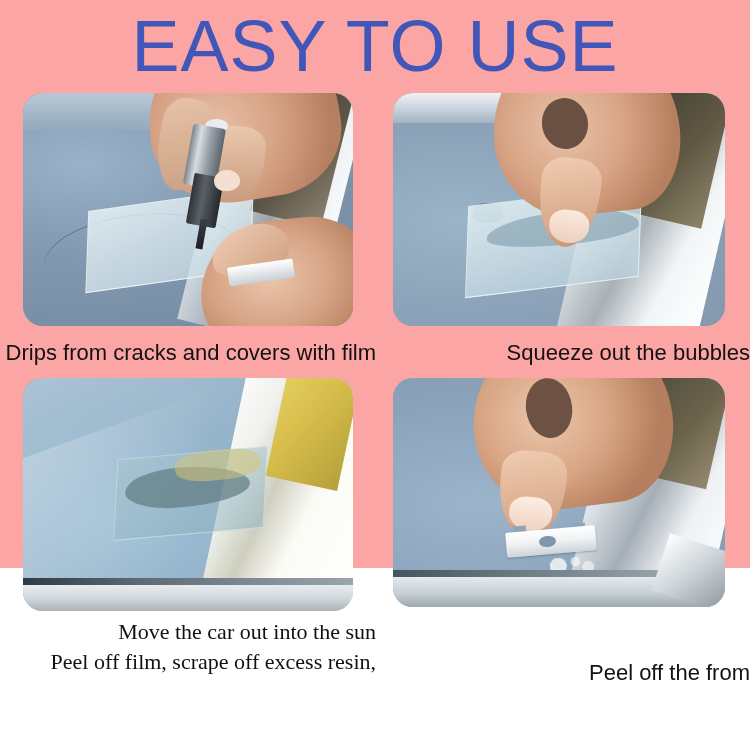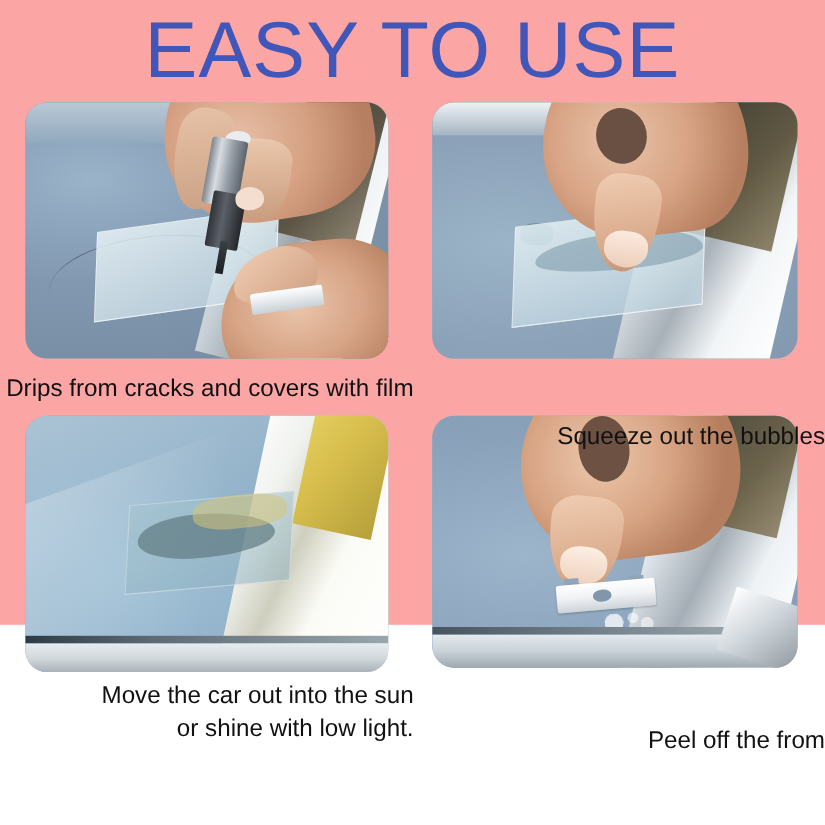--- a/index.html
+++ b/index.html
@@ -359,24 +359,24 @@
   .caption {
     position: absolute;
     color: #111111;
     font-size: 22px;
     line-height: 30px;
     text-align: right;
     font-family: "Liberation Sans", sans-serif;
     white-space: nowrap;
   }
   #cap1 { left: 0;   top: 338px; width: 376px; }
-  #cap2 { left: 374px; top: 338px; width: 376px; margin-top: 44px; }
+  #cap2 { left: 374px; top: 338px; width: 376px; }
   #cap3 { left: 0;   top: 617px; width: 376px; white-space: normal; }
   #cap4 { left: 374px; top: 658px; width: 376px; }
-  #cap3 .line { display: block; }
+  #cap3 .line { display: block; font-family: Liberation Serif, serif; }
 </style>
 </head>
 <body>
 
 <div id="page">
 
   <div class="title">EASY TO USE</div>
 
   <div class="panel" id="panel1">
     <div class="scene">
@@ -448,18 +448,18 @@
       <div class="layer" id="p4-hood"></div>
       <div class="layer" id="p4-hoodedge"></div>
     </div>
   </div>
 
   <div class="caption" id="cap1">Drips from cracks and covers with film</div>
   <div class="caption" id="cap2">Squeeze out the bubbles</div>
 
   <div class="caption" id="cap3">
     <span class="line">Move the car out into the sun</span>
-    <span class="line">or shine with low light.</span>
+    <span class="line">Peel off film, scrape off excess resin,</span>
   </div>
 
   <div class="caption" id="cap4">Peel off the from</div>
 
 </div>
 
 </body></html>

